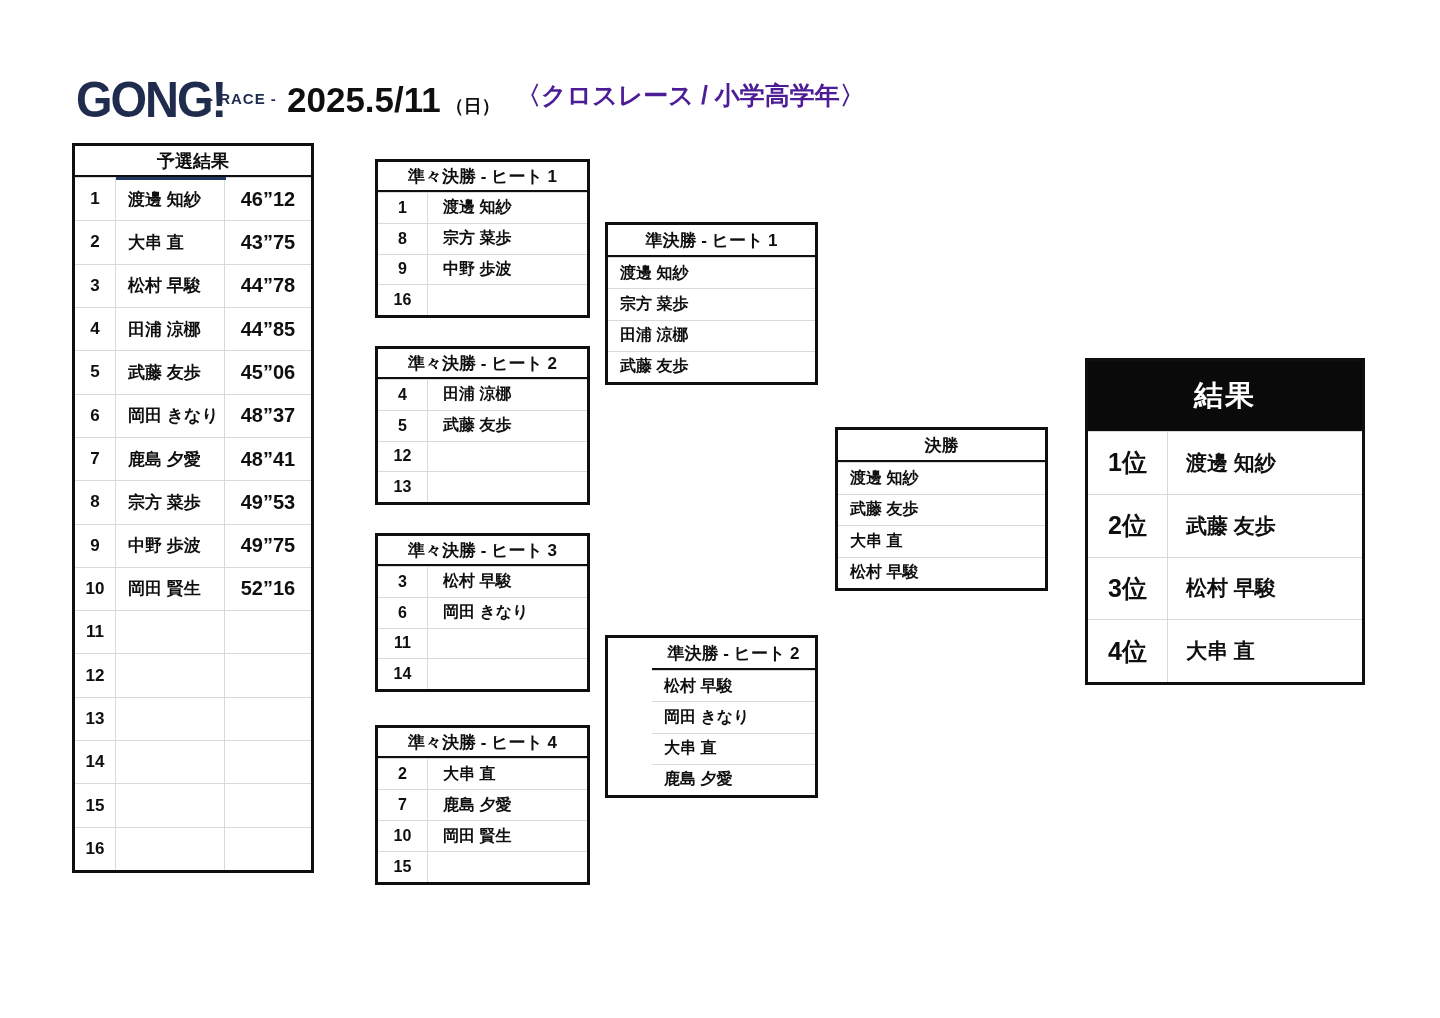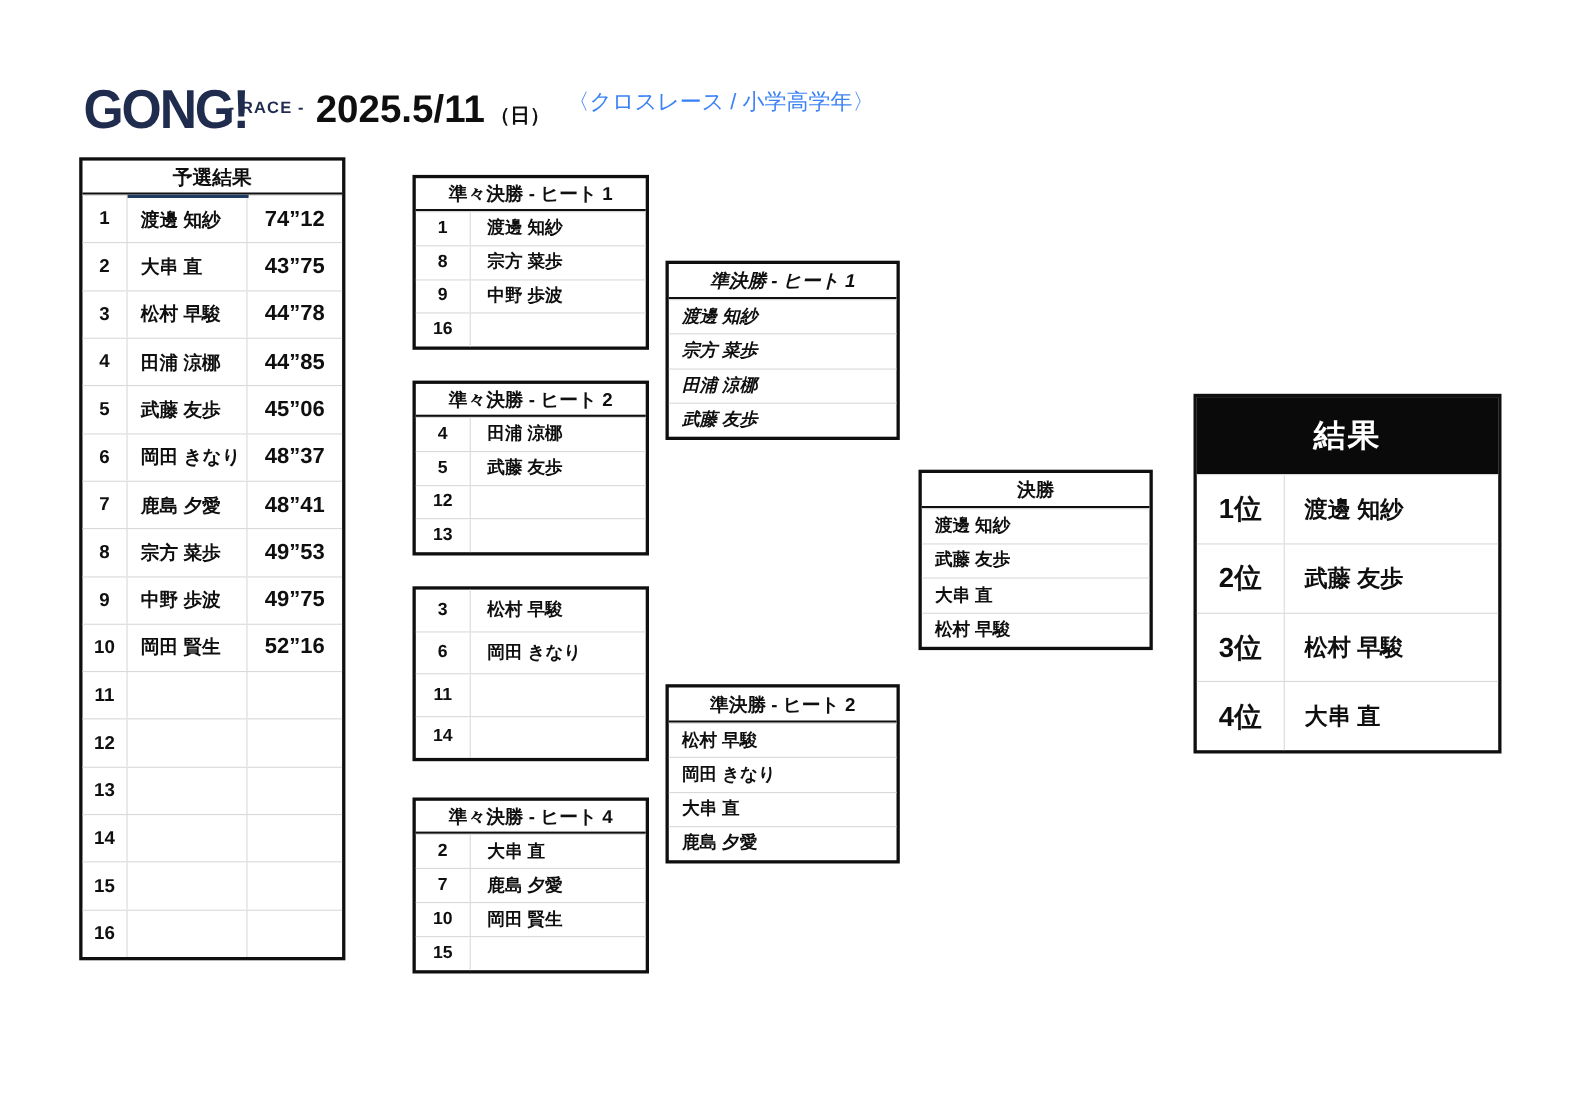--- a/index.html
+++ b/index.html
@@ -9,21 +9,21 @@
 
   
   .logo { position:absolute; left:76px; top:70px; font-size:47px; font-weight:bold;
           letter-spacing:-2px; color:#1f2c4e; transform:scaleY(1.06); transform-origin:top left; }
   .race-label { position:absolute; left:208px; top:90px; font-size:15px; font-weight:bold;
           letter-spacing:1px; color:#1f2c4e; }
   .page-date { position:absolute; left:287px; top:80px; display:flex; align-items:baseline;
           gap:5px; color:#0f0f0f; }
   .page-date .d-main { font-size:35px; font-weight:bold; }
   .page-date .d-day  { font-size:18px; font-weight:bold; }
-  .page-title { position:absolute; left:516px; top:79px; font-size:20px; font-weight:normal; color:#3b82f6; }
+  .page-title { position:absolute; left:516px; top:79px; font-size:25px; font-weight:bold; color:#4c1d95; }
 
   
   .tbl { position:absolute; background:#fff; border:3px solid #0f0f0f;
          display:flex; flex-direction:column; }
   .tbl-head { flex:none; display:flex; align-items:center; justify-content:center;
          font-weight:bold; color:#0f0f0f; border-bottom:2px solid #0f0f0f; }
   .row { flex:1 1 0; display:flex; align-items:stretch; border-top:1px solid #d9d9d9; min-height:0; }
   .row:first-of-type { border-top:none; }
   .c { display:flex; align-items:center; font-weight:bold; color:#0f0f0f; overflow:hidden; }
   .c.num { justify-content:center; border-right:1px solid #d9d9d9; flex:none; }
@@ -41,21 +41,21 @@
 
   
   .qf { width:215px; height:159px; left:375px;margin-top:13px; }
   #qf1 { top:146px; } #qf2 { top:333px; } #qf3 { top:520px; } #qf4 { top:712px; height:160px; }
   .qf .tbl-head { height:30px; font-size:17px; }
   .qf .c.num { width:50px; font-size:16px; }
   .qf .c.nm  { padding-left:15px; font-size:16px; }
 
   
   .sf { width:213px; height:163px; left:605px; }
-  #sf1 { top:237px;font-style:italic; } #sf2 { top:622px; }
+  #sf1 { top:222px; } #sf2 { top:635px;padding-left:44px; }
   #final { left:835px; top:427px; width:213px; height:164px; }
   .sf .tbl-head, #final .tbl-head { height:32px; font-size:17px; }
   .sf .c.nm, #final .c.nm { padding-left:12px; font-size:16px; }
 
   
   #results { left:1085px; top:318px; width:280px; height:327px;margin-top:40px; }
   #results .tbl-head { height:70px; background:#0a0a0a; color:#ffffff; font-size:29px;
                  letter-spacing:2px; border-bottom:none; }
   #results .c.num { width:80px; font-size:25px; }
   #results .c.nm { padding-left:18px; font-size:21px; }
@@ -72,21 +72,21 @@
     <span class="d-day">（日）</span>
   </div>
   <div class="page-title">〈クロスレース / 小学高学年〉</div>
 
   <div class="tbl" id="qual">
     <div class="tbl-head">予選結果</div>
     <div class="accent"></div>
     <div class="row">
       <div class="c num">1</div>
       <div class="c nm">渡邊 知紗</div>
-      <div class="c tm">74”12</div>
+      <div class="c tm">46”12</div>
     </div>
     <div class="row">
       <div class="c num">2</div>
       <div class="c nm">大串 直</div>
       <div class="c tm">43”75</div>
     </div>
     <div class="row">
       <div class="c num">3</div>
       <div class="c nm">松村 早駿</div>
       <div class="c tm">44”78</div>
@@ -192,20 +192,21 @@
       <div class="c num">12</div>
       <div class="c nm"></div>
     </div>
     <div class="row">
       <div class="c num">13</div>
       <div class="c nm"></div>
     </div>
   </div>
 
   <div class="tbl qf" id="qf3">
+    <div class="tbl-head">準々決勝 - ヒート 3</div>
     <div class="row">
       <div class="c num">3</div>
       <div class="c nm">松村 早駿</div>
     </div>
     <div class="row">
       <div class="c num">6</div>
       <div class="c nm">岡田 きなり</div>
     </div>
     <div class="row">
       <div class="c num">11</div>

